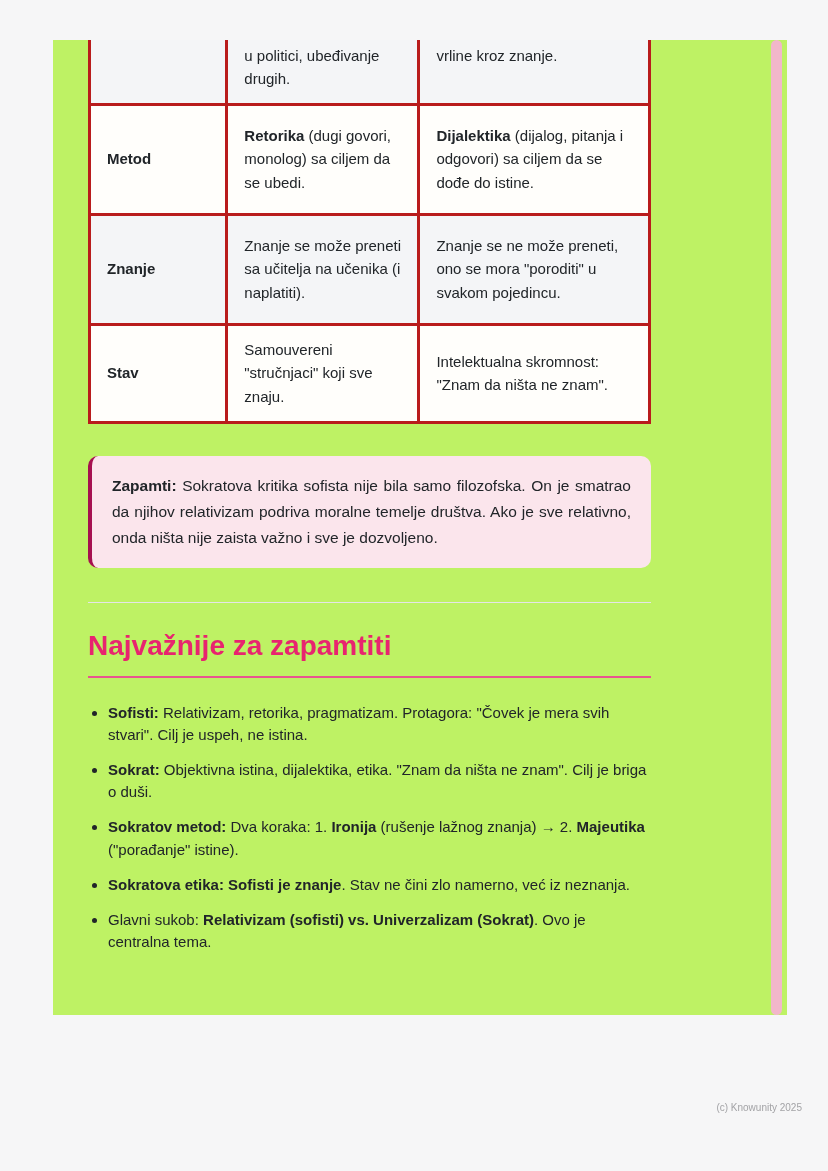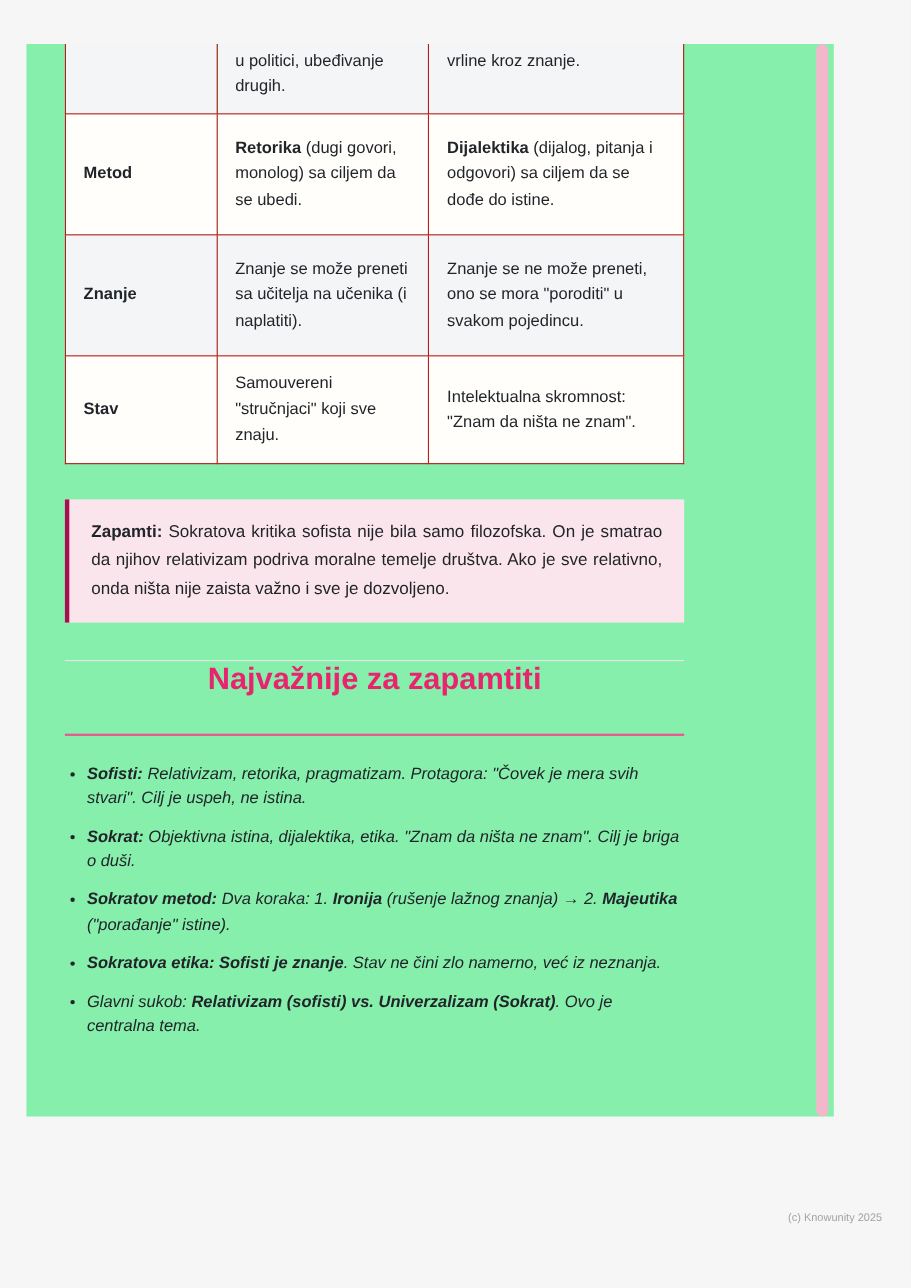--- a/index.html
+++ b/index.html
@@ -6,23 +6,23 @@
   html, body {
     width: 828px; height: 1171px;
     background: #f6f6f7;
     font-family: "Liberation Sans", sans-serif;
     color: #212529;
     position: relative;
     overflow: hidden;
   }
   .page {
     position: absolute;
-    left: 24px; top: 40px;
+    left: 53px; top: 40px;
     width: 734px; height: 975px;
-    background: #86efac;
+    background: #bef264;
   }
   .scroll-strip {
     position: absolute;
     right: 5px; top: 0;
     width: 11px; height: 100%;
     background: #f2b7ca;
     border-radius: 6px;
   }
   .content {
     position: absolute;
@@ -31,21 +31,21 @@
   }
   
   table.compare {
     width: 563px;
     border-collapse: collapse;
     font-size: 15px;
     line-height: 1.55;
     color: #212529;
   }
   table.compare td {
-    border: 1px solid #b91c1c;
+    border: 3px solid #b91c1c;
     padding: 12px 16px;
     vertical-align: middle;
   }
   table.compare tr.cut td {
     border-top: none;
     vertical-align: top;
     padding-top: 4px;
     height: 57px;
     overflow: hidden;
   }
@@ -59,45 +59,45 @@
   .b { font-weight: bold; }
   
   .callout {
     margin-top: 32px;
     background: #fbe5ec;
     border-left: 4px solid #a61050;
     padding: 17px 20px;
     font-size: 15.5px;
     line-height: 1.68;
     text-align: justify;
+    border-radius: 10px;
   }
   
   .divider {
     margin-top: 34px;
     border: none;
     border-top: 1px solid #e5e5e7;
   }
   h2.section-title {
+    margin-top: 27px;
     font-size: 28px;
     font-weight: bold;
     color: #e8246f;
-    padding-bottom: 34px;
+    padding-bottom: 14px;
     border-bottom: 2px solid #e8558f;
-    text-align: center;
   }
   
   ul.keypoints {
     margin-top: 24px;
     padding-left: 20px;
     font-size: 15px;
     line-height: 1.48;
   }
   ul.keypoints li {
     margin-bottom: 13px;
-    font-style: italic;
   }
   
   .footer {
     position: absolute;
     right: 26px; top: 1102px;
     font-size: 10px;
     color: #a3a3a6;
   }
 </style>
 </head>

